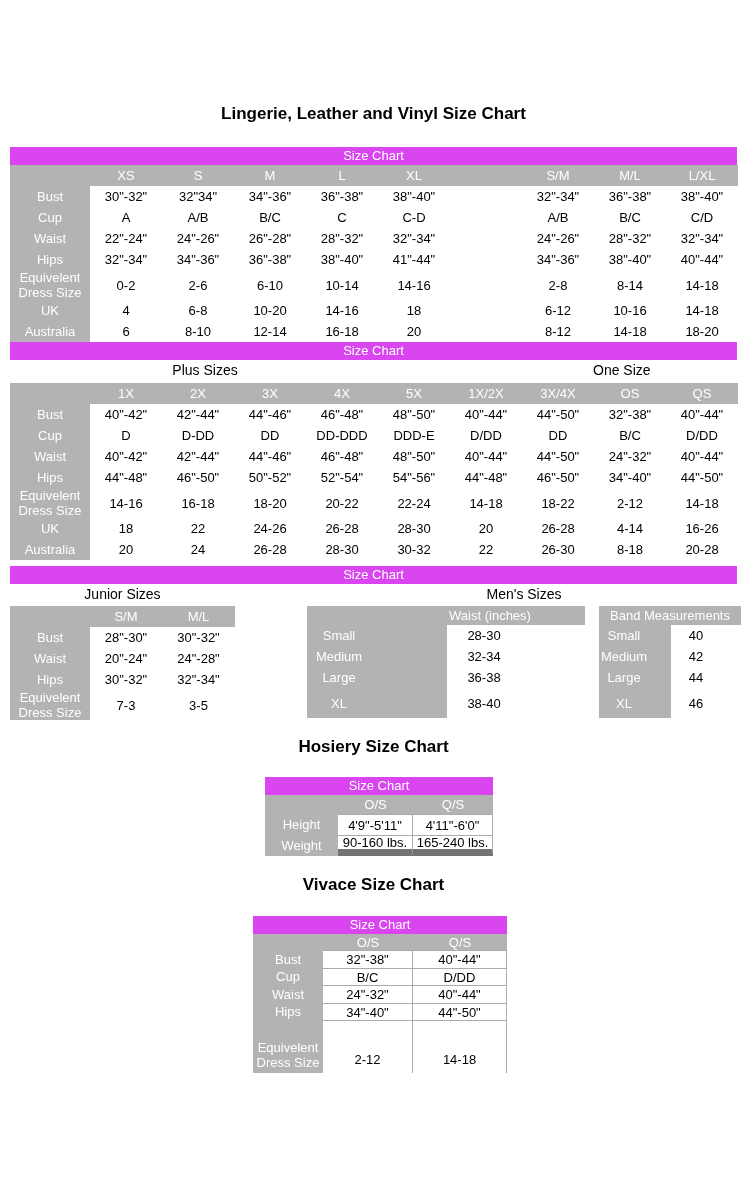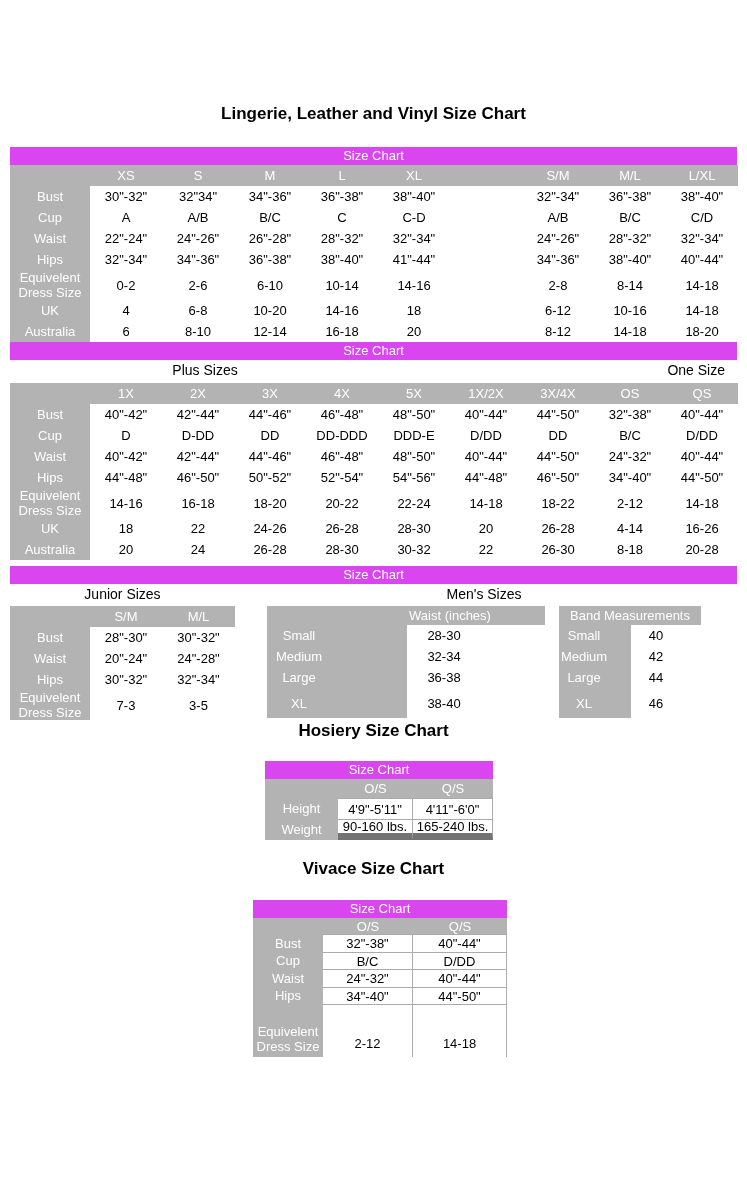--- a/index.html
+++ b/index.html
@@ -3,41 +3,41 @@
 <meta charset="utf-8">
 <style>
   html,body{margin:0;padding:0;background:#fff;}
   body{width:747px;min-height:1200px;font-family:"Liberation Sans",sans-serif;color:#000;}
   .wrap{width:727px;margin-left:10px;}
   .main-title{font-size:17px;font-weight:bold;text-align:center;padding-top:104px;padding-bottom:23px;}
   .bar{height:18px;line-height:18px;background:#d946ef;color:#fff;font-size:13px;text-align:center;}
   .subtitle{height:21px;line-height:21px;font-size:14px;text-align:center;}
   .dual-title-row{position:relative;height:19px;margin-top:2px;margin-bottom:2px;font-size:14px;}
   .plus-title{position:absolute;left:85px;width:220px;text-align:center;}
-  .one-title{position:absolute;right:12px;width:144px;text-align:right;}
+  .one-title{position:absolute;right:0;width:144px;text-align:left;}
   .grid{display:grid;}
   .t-reg{grid-template-columns:80px repeat(9,72px);grid-auto-rows:minmax(21px,auto);}
   .t-plus{margin-bottom:6px;}
   .t-jun{grid-template-columns:80px 72px 73px;grid-auto-rows:minmax(21px,auto);width:225px;}
   .hc,.lc{background:#b3b3b3;color:#fff;font-size:13px;display:flex;align-items:center;justify-content:center;text-align:center;line-height:15px;}
   .dc{background:#fff;color:#000;font-size:13px;display:flex;align-items:center;justify-content:center;text-align:center;}
   .jm-row{display:flex;margin-top:1px;}
   .jun-col{width:225px;}
-  .men-col{width:434px;margin-left:32px;}
+  .men-col{width:434px;margin-left:72px;}
   .col-title{height:19px;line-height:19px;text-align:center;font-size:14px;margin-bottom:2px;}
   .t-men{grid-template-columns:140px 138px 14px 72px 70px;grid-template-rows:19px 21px 21px 21px 30px;}
   .mh-waist{grid-column:1/3;padding-left:88px;box-sizing:border-box;}
   .mh-band{grid-column:4/6;}
   .m-label{padding-right:76px;box-sizing:border-box;}
   .m-val{padding-right:64px;box-sizing:border-box;}
   .b-label{padding-right:22px;box-sizing:border-box;}
   .b-val{padding-right:20px;box-sizing:border-box;}
   .gapc{background:#fff;}
   .sub-chart-title{font-size:17px;font-weight:bold;text-align:center;}
-  .hos-t{margin-top:1px;padding-bottom:20px;}
+  .hos-t{margin-top:17px;padding-bottom:20px;}
   .viv-t{margin-top:19px;padding-bottom:21px;}
   .hos-wrap{margin-left:255px;width:228px;}
   .t-hos{grid-template-columns:73px 75px 80px;grid-template-rows:19px 21px 21px;}
   .viv-wrap{margin-left:243px;width:254px;}
   .t-viv{grid-template-columns:70px 90px 94px;grid-template-rows:16px 18px 17px 18px 17px 53px;}
   .bcell{border-top:1px solid #ababab;border-right:1px solid #ababab;box-sizing:border-box;}
   .bb{border-bottom:7px solid #737373;}
   .tlabel{align-items:flex-end;padding-bottom:3px;box-sizing:border-box;}
   .tval{align-items:flex-end;padding-bottom:6px;box-sizing:border-box;border-bottom:none;}
 </style>

